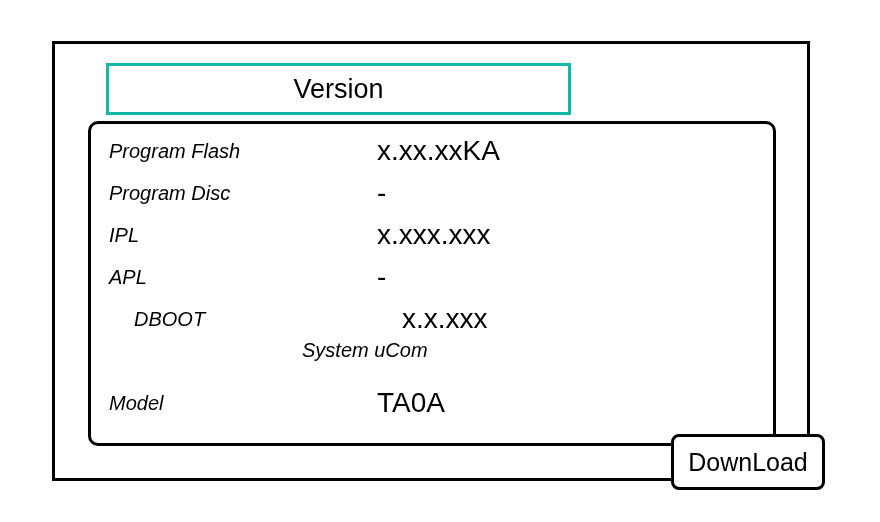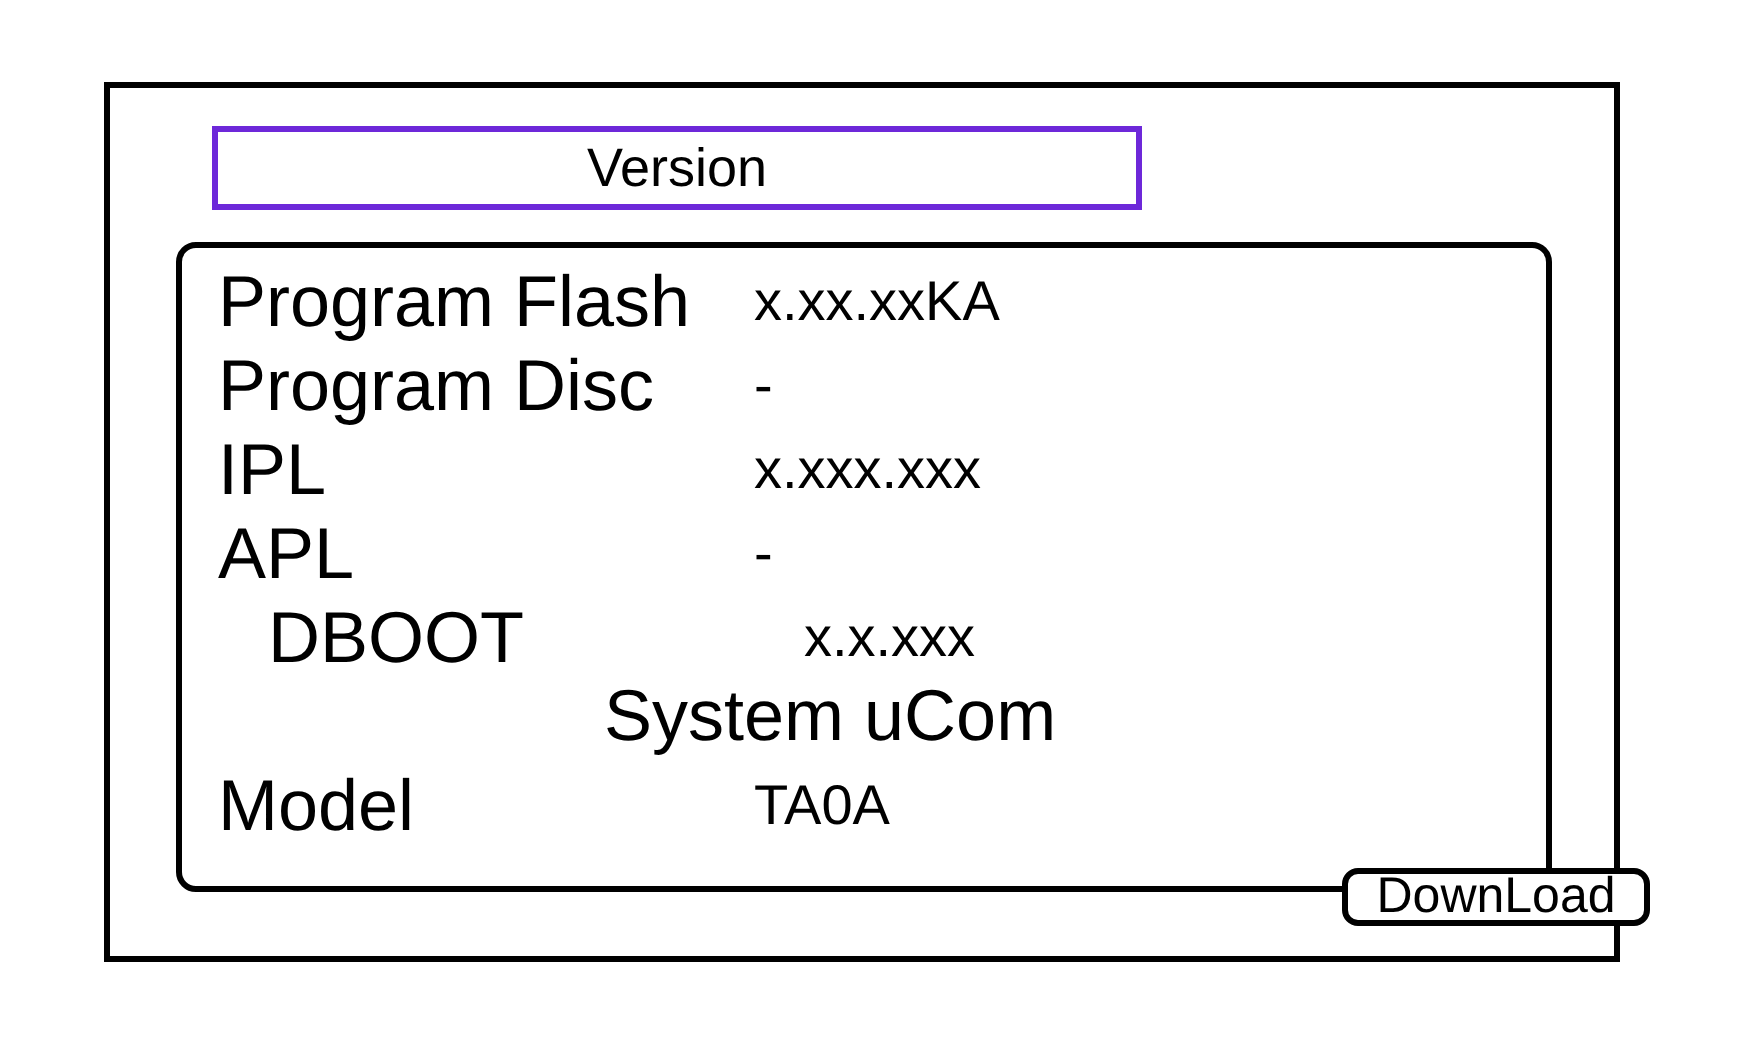--- a/index.html
+++ b/index.html
@@ -27,22 +27,22 @@
     box-sizing: border-box;
     background: #ffffff;
   }
 
   
   #title-box {
     position: absolute;
     left: 51px;
     top: 19px;
     width: 465px;
-    height: 42px;
-    border: 3px solid #6d28d9;
+    height: 52px;
+    border: 3px solid #14b8a6;
     box-sizing: border-box;
     display: flex;
     align-items: center;
     justify-content: center;
     background: #ffffff;
   }
   #title-text {
     font-size: 27px;
     line-height: 1;
     letter-spacing: 0px;
@@ -84,37 +84,38 @@
     position: absolute;
     left: 18px;
     right: 10px;
     height: 42px;
     display: flex;
     align-items: center;
   }
   .row-label {
     width: 268px;
     flex: 0 0 268px;
-    font-size: 36px;
+    font-size: 20px;
     line-height: 1;
     white-space: nowrap;
+    font-style: italic;
   }
   .row-value {
     flex: 1 1 auto;
     font-size: 28px;
     line-height: 1;
     white-space: nowrap;
   }
 
   #download-button {
     position: absolute;
     left: 580px;
     top: 310px;
     width: 154px;
-    height: 29px;
+    height: 56px;
     border: 3px solid #000000;
     border-radius: 8px;
     box-sizing: border-box;
     display: flex;
     align-items: center;
     justify-content: center;
     background: #ffffff;
     cursor: pointer;
   }
   #download-label {

